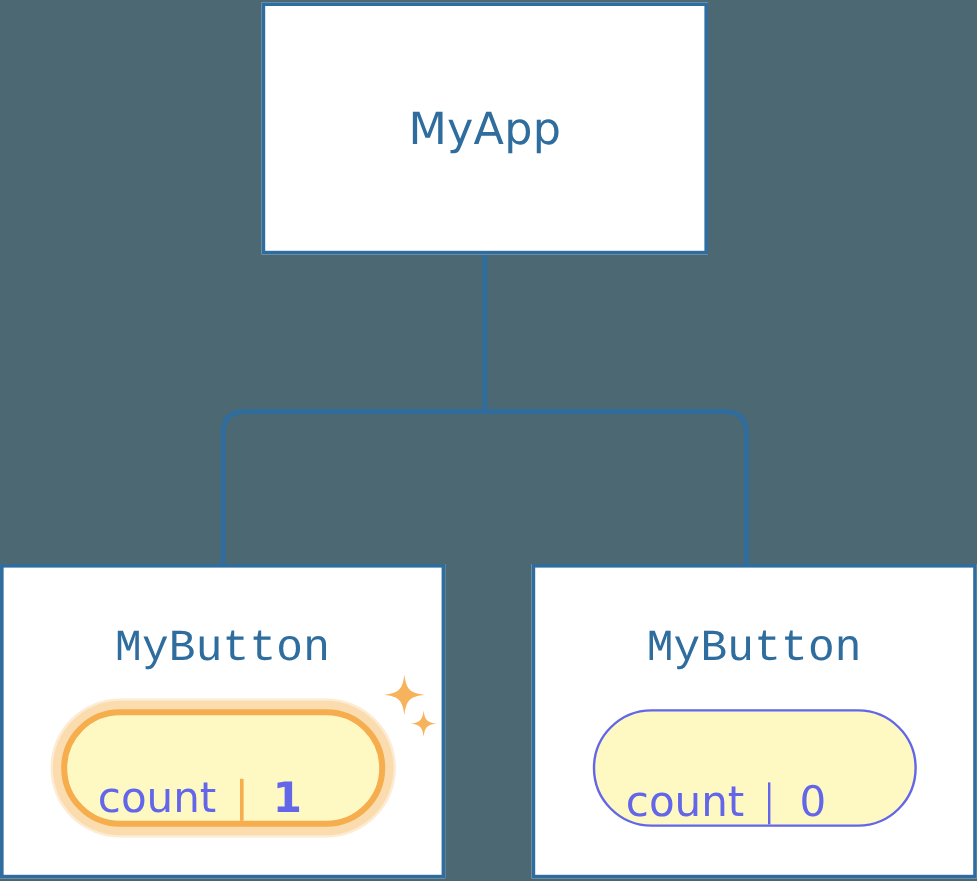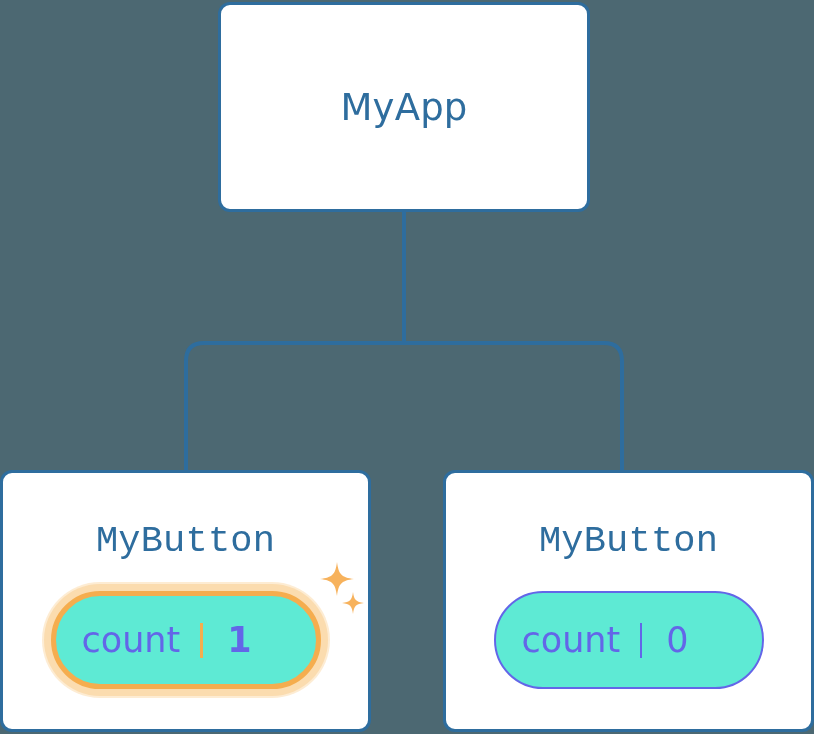--- a/index.html
+++ b/index.html
@@ -30,21 +30,21 @@
     width: 814px;
     height: 734px;
     pointer-events: none;
   }
 
   
   .node-card {
     position: absolute;
     background: #ffffff;
     border: 3px solid #2e6d9e;
-    border-radius: 12px;
+    border-radius: 0;
     box-sizing: border-box;
   }
 
   
   #card-root {
     left: 218px;
     top: 2px;
     width: 372px;
     height: 210px;
   }
@@ -94,24 +94,24 @@
     left: 50%;
     transform: translateX(-50%);
     display: flex;
     align-items: center;
     justify-content: center;
   }
 
   .pill {
     position: relative;
     display: flex;
-    align-items: center;
+    align-items: flex-end;
     box-sizing: border-box;
     border-radius: 999px;
-    background: #5eead4;
+    background: #fef9c3;
     height: 98px;
     width: 270px;
   }
 
   
   .pill.plain {
     border: 2px solid #6366e8;
   }
 
   

